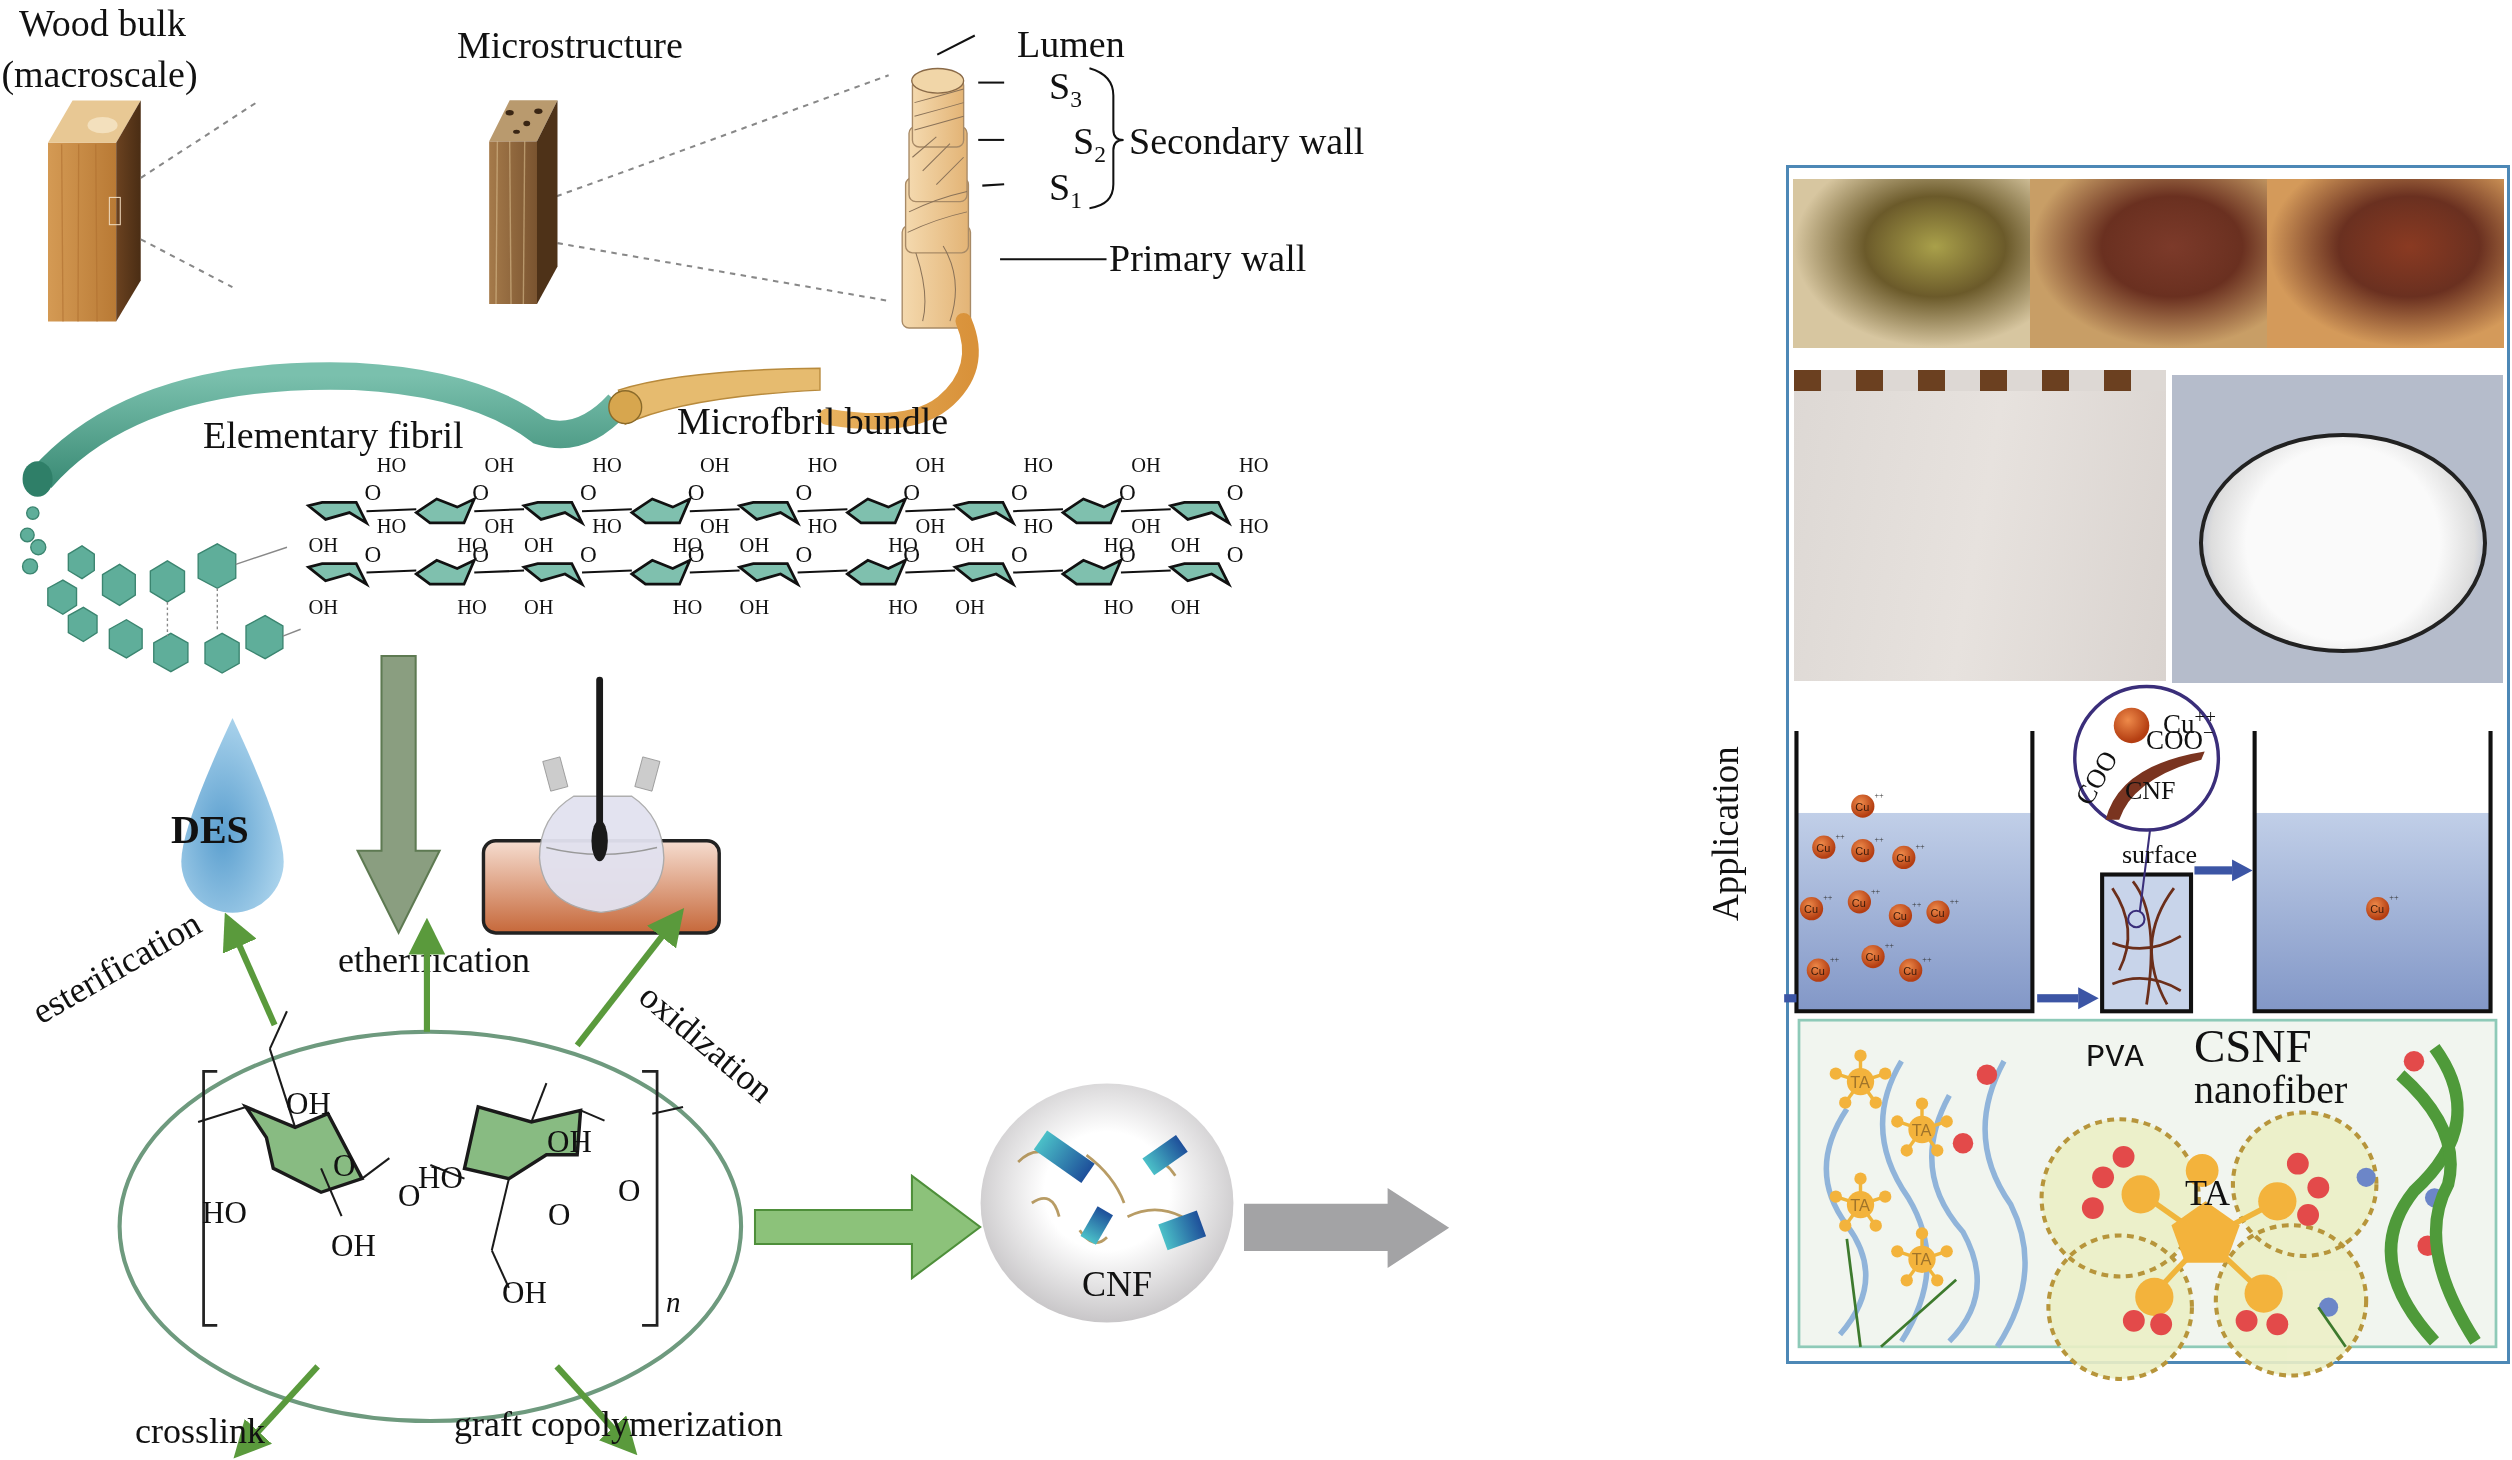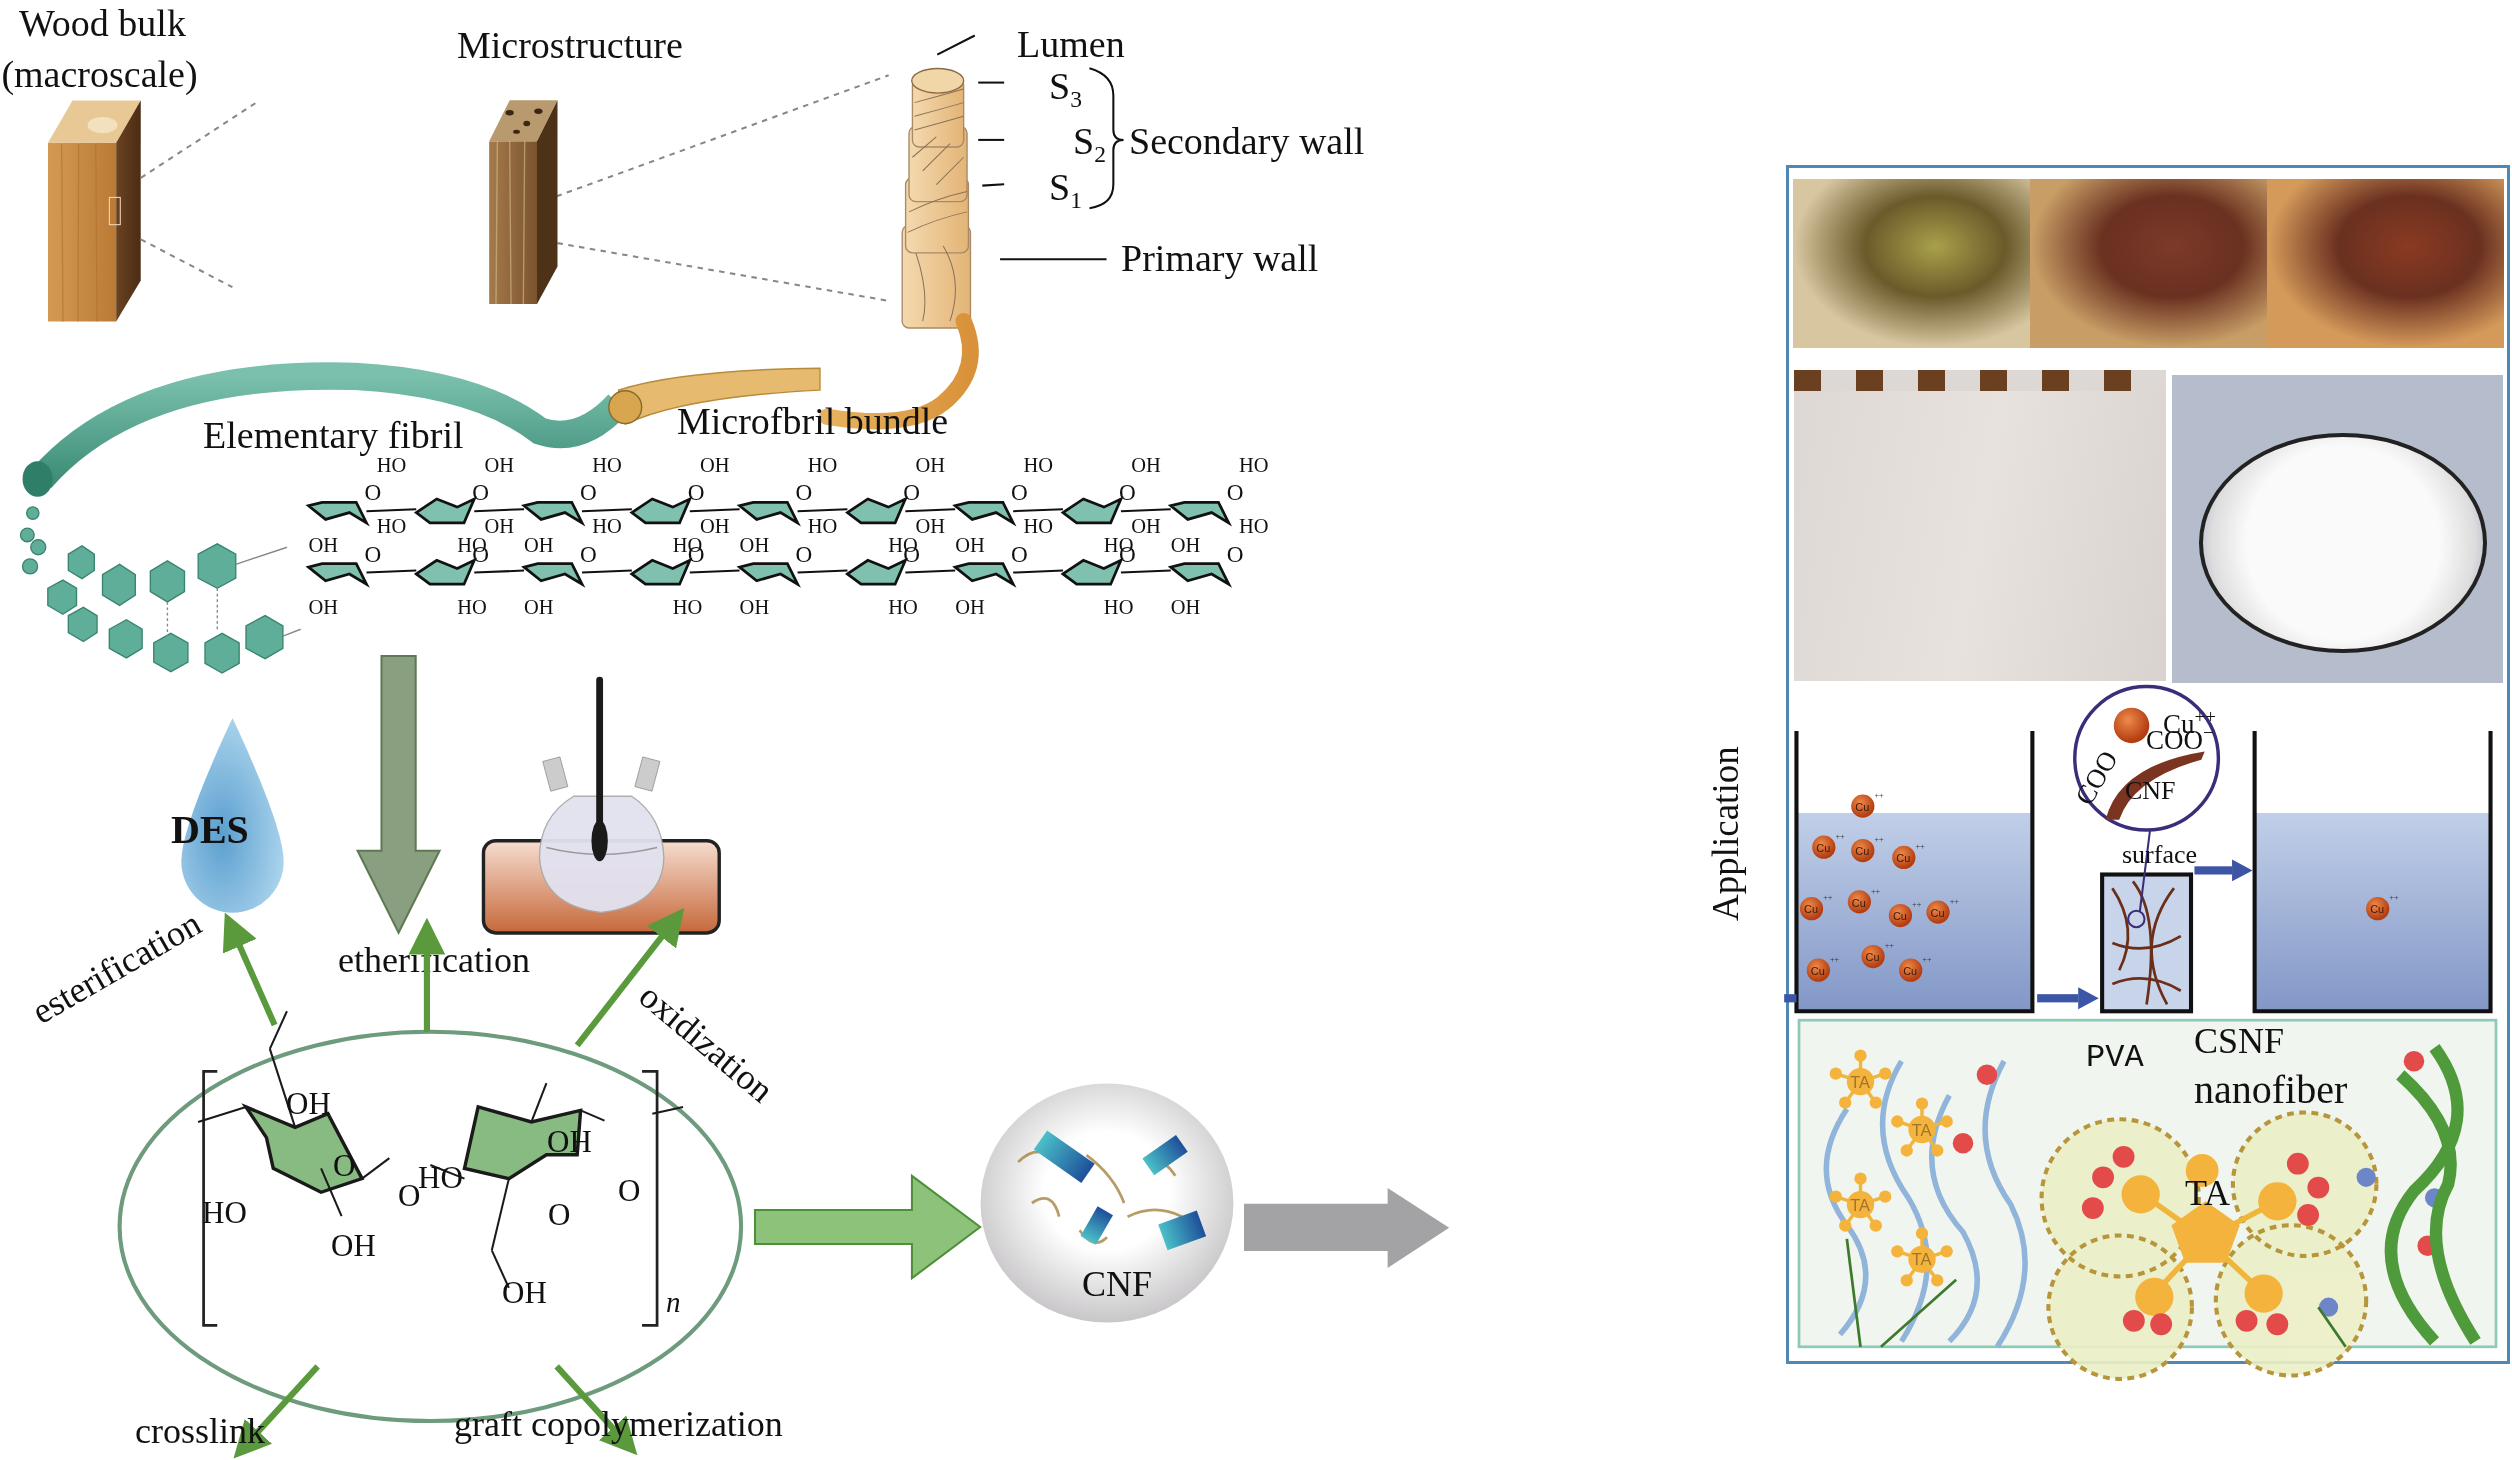--- a/index.html
+++ b/index.html
@@ -116,21 +116,21 @@
       <line x1="1438" y1="272" x2="1470" y2="270"></line>
       <line x1="1464" y1="380" x2="1620" y2="380"></line>
       <path d="M1595 100 Q1630 110 1630 140 L1630 190 Q1630 205 1645 205 Q1630 205 1630 220 L1630 270 Q1630 300 1595 305"></path>
     </g>
   </svg>
   <div class="lbl big" style="left:1017px;top:24.6px;">Lumen</div>
   <div class="lbl big" style="left:1049px;top:67px;"><span>S</span><span class="sub">3</span></div>
   <div class="lbl big" style="left:1049px;top:122px;margin-left:24px;"><span>S</span><span class="sub">2</span></div>
   <div class="lbl big" style="left:1049px;top:168px;"><span>S</span><span class="sub">1</span></div>
   <div class="lbl big" style="left:1129px;top:122px;">Secondary wall</div>
-  <div class="lbl big" style="left:1109px;top:239px;margin-left:12px;">Primary wall</div>
+  <div class="lbl big" style="left:1109px;top:239px;">Primary wall</div>
 
   <svg style="left:0;top:342px;" width="1025" height="308" viewBox="0 0 1500 450">
     <defs>
       <linearGradient id="tg" x1="0" x2="0" y1="0" y2="1">
           <stop offset="0" stop-color="#7ac0ad"></stop>
           <stop offset="1" stop-color="#3e8e78"></stop>
         </linearGradient>
     </defs>
     <path d="M60 200 Q200 40 520 50 Q700 60 790 130 Q850 150 905 90" fill="none" stroke="url(#tg)" stroke-width="40" stroke-linecap="butt"></path>
     <ellipse cx="55" cy="200" rx="22" ry="26" fill="#2f7f68"></ellipse>
@@ -626,17 +626,17 @@
           <line x1="180" y1="350" x2="157.66416041288602" y2="380.74264578624803" stroke="#f0b53b" stroke-width="5"></line>
           <circle cx="157.66416041288602" cy="380.74264578624803" r="9" fill="#f3b33c"></circle>
           <line x1="180" y1="350" x2="143.85985238078416" y2="338.257354213752" stroke="#f0b53b" stroke-width="5"></line>
           <circle cx="143.85985238078416" cy="338.257354213752" r="9" fill="#f3b33c"></circle>
           <circle cx="180" cy="350" r="20" fill="#f3b33c"></circle>
           <text x="165" y="359" font-size="24" font-family="Liberation Sans, sans-serif" fill="#a0742a">TA</text>
         </g>
       </g>
   </svg>
   <div class="lbl" style="left:2086px;top:1042px;font-size:32px;font-family:Liberation Mono, monospace;">PVA</div>
-  <div class="lbl" style="left:2194px;top:1023px;font-size:36px;">CSNF</div>
+  <div class="lbl" style="left:2194px;top:1023px;font-size:47px;">CSNF</div>
   <div class="lbl" style="left:2194px;top:1070px;font-size:40px;">nanofiber</div>
   <div class="lbl" style="left:2185px;top:1175px;font-size:36px;">TA</div>
 </div>
 
 
 </body></html>

